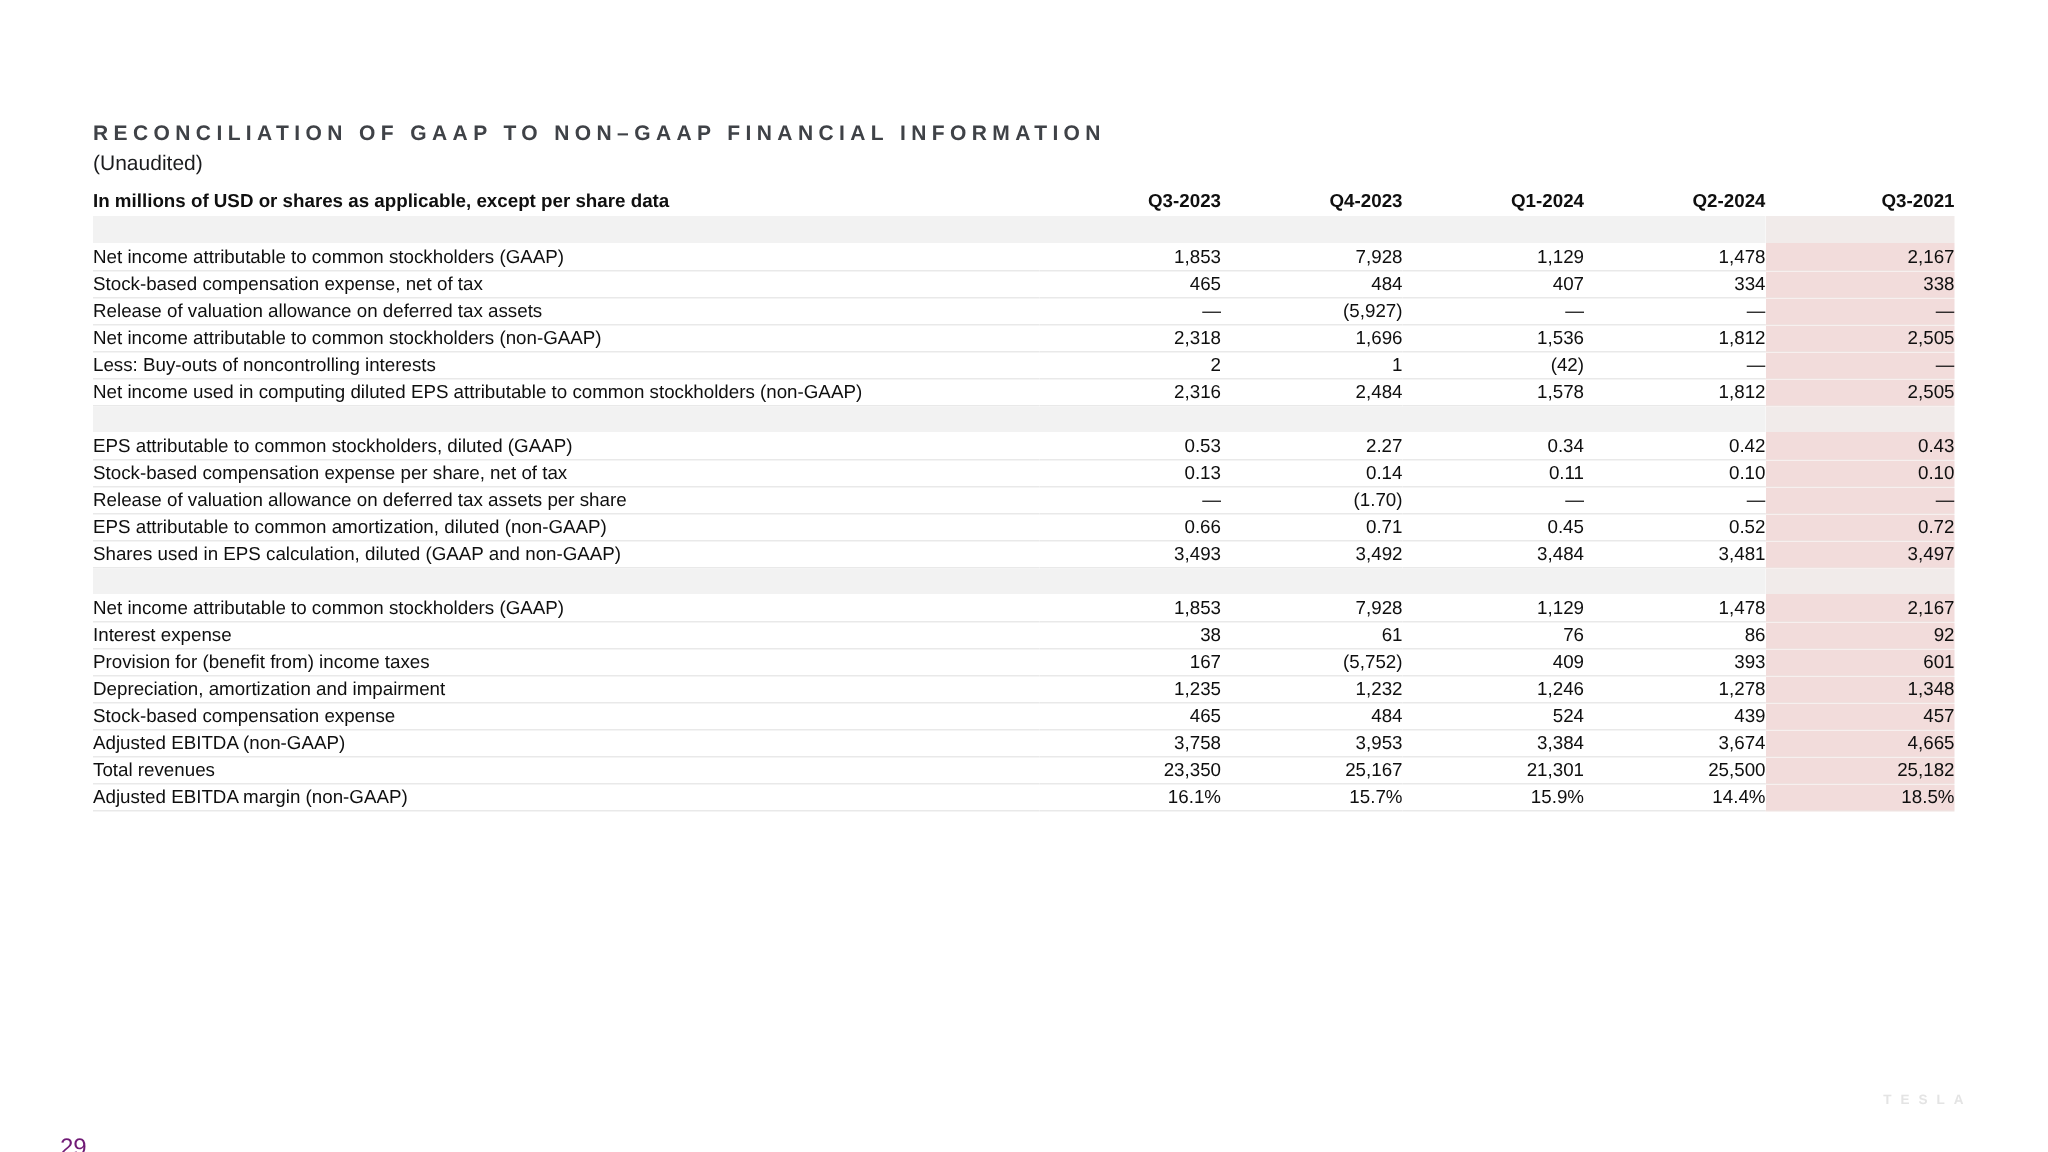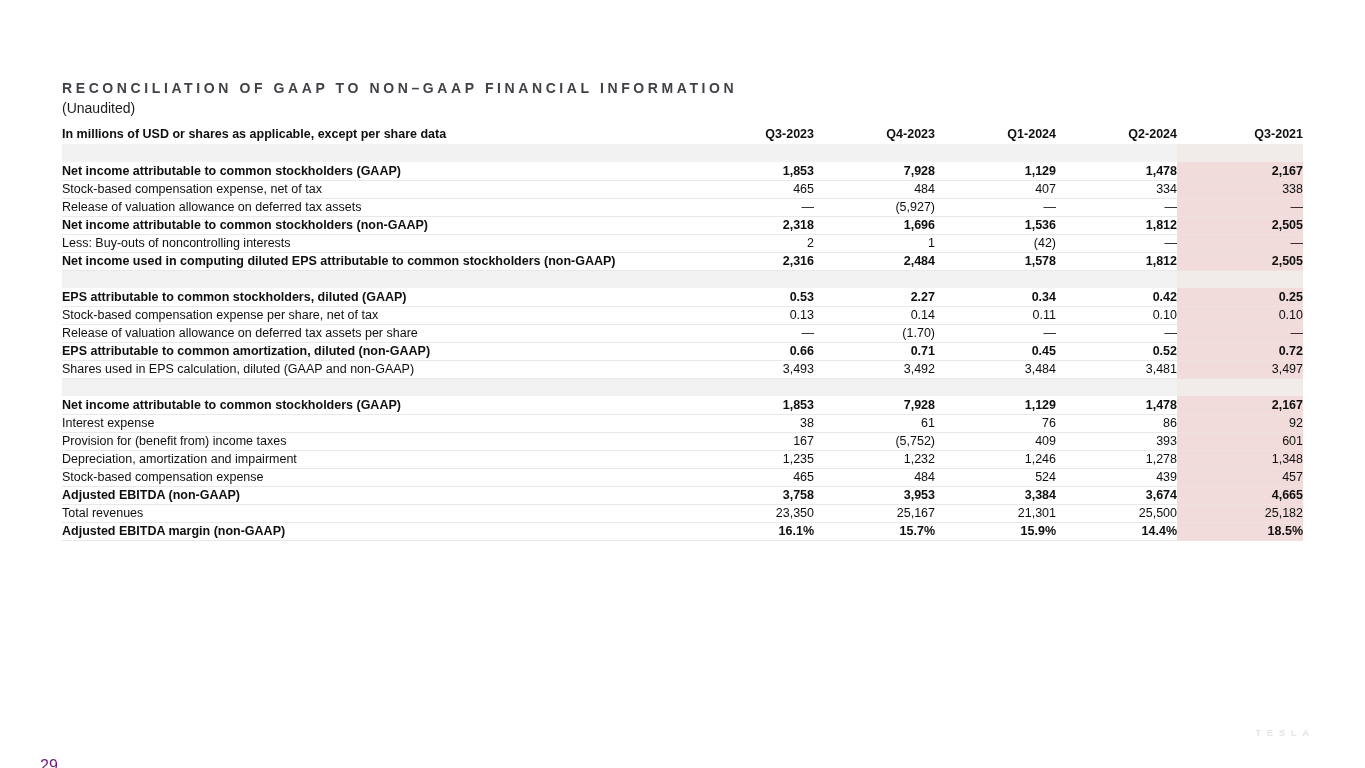--- a/index.html
+++ b/index.html
@@ -46,21 +46,21 @@
     font-weight: normal;
     white-space: nowrap;
     overflow: hidden;
   }
   tr.header-row th { height: 20px; font-weight: bold; }
   th.label-col, td.label-col { text-align: left; }
   th.num-col, td.num-col { text-align: right; }
   th.col-last, td.col-last { padding-right: 5px; }
   tr.data-row td { height: 18px; border-bottom: 1px solid #e9e9e9; }
   tr.data-row td.col-last { background: #f2dcdb; border-bottom: 1px solid #efe1df; }
-  tr.data-row.bold td { font-weight: bold; }
+  tr.data-row.bold td { font-weight: normal; }
   tr.spacer-row td { height: 18px; background: #f2f2f2; border-bottom: none; }
   tr.spacer-row td.col-last { background: #f1ebea; }
   .page-number {
     position: absolute;
     left: 40px;
     top: 757px;
     font-size: 16px;
     color: #701a75;
   }
   .brand-wordmark {
@@ -157,21 +157,21 @@
         <tr class="spacer-row">
           <td colspan="5"></td>
           <td class="col-last"></td>
         </tr>
         <tr class="data-row bold">
           <td class="label-col">EPS attributable to common stockholders, diluted (GAAP)</td>
           <td class="num-col">0.53</td>
           <td class="num-col">2.27</td>
           <td class="num-col">0.34</td>
           <td class="num-col">0.42</td>
-          <td class="num-col col-last">0.25</td>
+          <td class="num-col col-last">0.43</td>
         </tr>
         <tr class="data-row">
           <td class="label-col">Stock-based compensation expense per share, net of tax</td>
           <td class="num-col">0.13</td>
           <td class="num-col">0.14</td>
           <td class="num-col">0.11</td>
           <td class="num-col">0.10</td>
           <td class="num-col col-last">0.10</td>
         </tr>
         <tr class="data-row">

